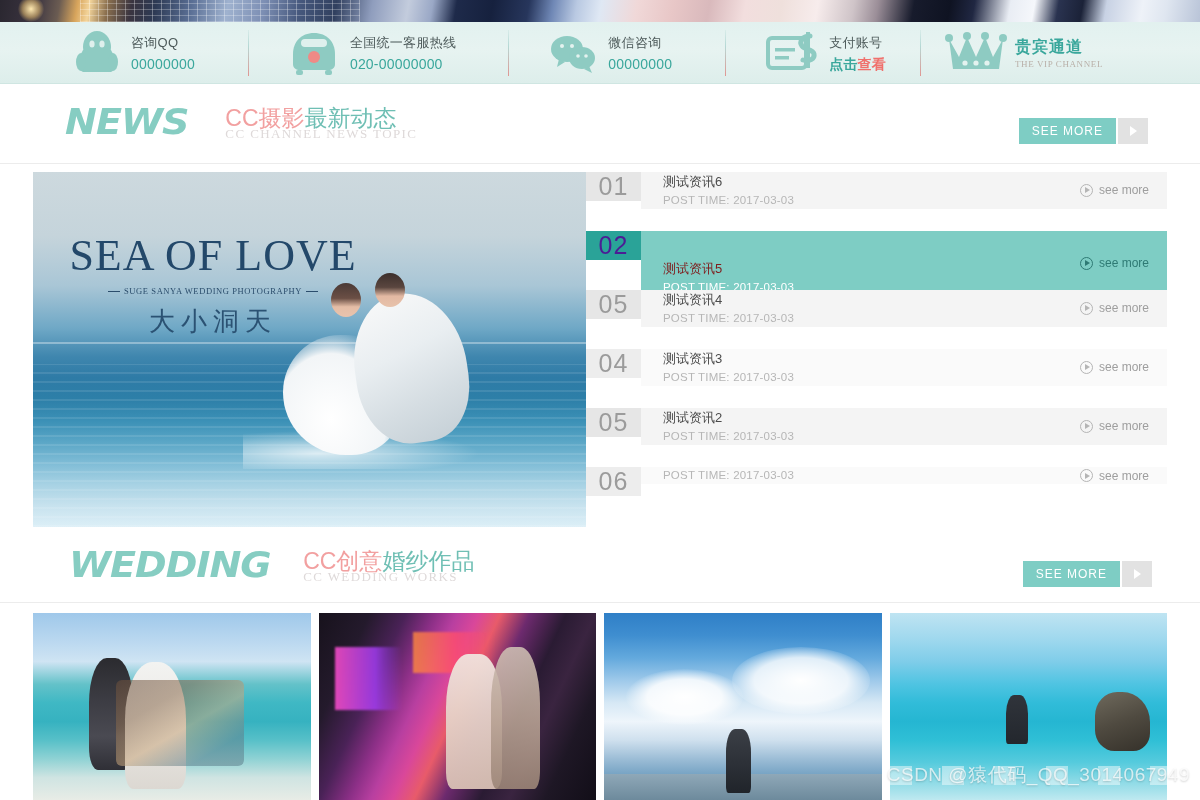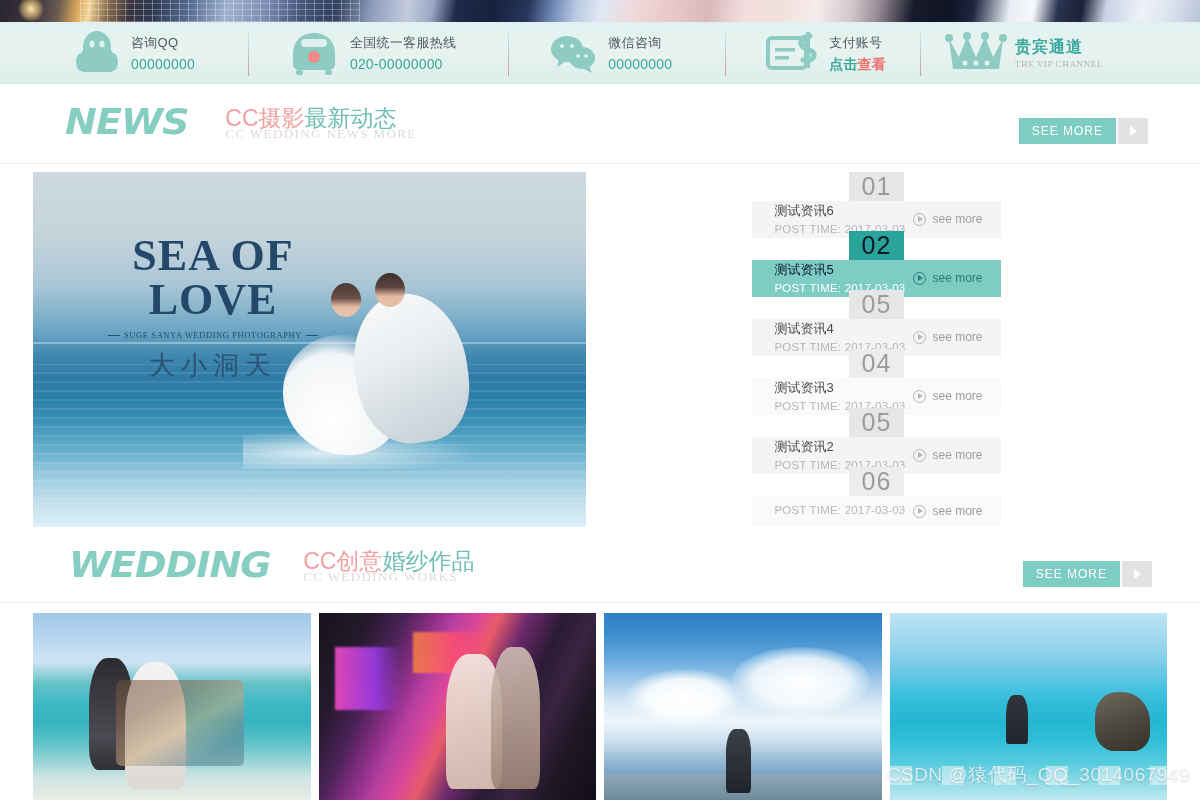--- a/index.html
+++ b/index.html
@@ -101,21 +101,21 @@
                  #6fa8c6 44%, #3f86ae 52%, #2e7ba6 58%, #2d7fa8 64%,
                  #3b90b6 70%, #5aa6c6 76%, #7fbcd6 82%, #a7d2e4 88%, #c7e2ee 94%, #dceff7 100%);
   }
   .hero .horizon { position:absolute; left:0; top:48%; width:100%; height:2px; background:rgba(255,255,255,.35); }
   .hero .wave1 { position:absolute; left:0; bottom:0; width:100%; height:46%;
     background:repeating-linear-gradient(0deg, rgba(255,255,255,.10) 0 2px, rgba(255,255,255,0) 2px 9px); }
   .hero-title {
     position:absolute; left:30px; top:62px; width:300px; text-align:center; color:#234e6e;
   }
   .hero-title .h1 {
-    font-family:"Liberation Serif", serif; font-weight:bold; font-size:44px;
+    font-family:"Liberation Serif", serif; font-weight:normal; font-size:44px;
     letter-spacing:1px; line-height:1; color:#23486a;
   }
   .hero-title .h2 {
     font-family:"Liberation Serif", serif; font-size:8.5px; letter-spacing:.6px;
     color:#2b4d6c; margin-top:8px; position:relative; display:inline-block; padding:0 16px;
   }
   .hero-title .h2::before, .hero-title .h2::after {
     content:""; position:absolute; top:50%; width:12px; height:1px; background:#2b4d6c;
   }
   .hero-title .h2::before { left:0; } .hero-title .h2::after { right:0; }
@@ -130,21 +130,21 @@
     background:linear-gradient(160deg,#fafafa 0%, #e9eef1 40%, #d5dde2 70%, #c3ced5 100%);
     border-radius:48% 52% 40% 44%; transform:rotate(-8deg); }
   .c-head1 { position:absolute; left:48px; top:18px; width:30px; height:34px; border-radius:50%;
     background:linear-gradient(180deg,#4a3a36 0%, #6b4f45 45%, #e5bda6 70%, #e8c3ad 100%); }
   .c-head2 { position:absolute; left:92px; top:8px; width:30px; height:34px; border-radius:50%;
     background:linear-gradient(180deg,#3c2f2c 0%, #5a463f 42%, #e3b9a3 68%, #e7c2ab 100%); }
   .splash { position:absolute; left:210px; bottom:58px; width:250px; height:40px;
     background:radial-gradient(ellipse at 30% 60%, rgba(255,255,255,.75) 0%, rgba(255,255,255,0) 65%); }
 
   .newslist { flex:1; margin-left:0; }
-  .nrow { display:flex; height:59px; align-items:center;flex-direction:column; }
+  .nrow { display:flex; height:59px; align-items:flex-start; }
   .nrow .num {
     width:55px; display:flex; align-items:center; justify-content:center;
     font-size:25px; color:#9b9b9b; font-family:"Liberation Sans", sans-serif; letter-spacing:1px;
   }
   .nrow .body { flex:1; display:flex; align-items:center; padding-left:22px; padding-right:18px;gap:8px; }
   .nrow .texts { flex:1; }
   .nrow .t-title { font-size:13px; color:#4a4a4a; line-height:1.5; }
   .nrow .t-date { font-size:11.5px; color:#b6b6b6; line-height:1.5; letter-spacing:.2px; }
   .nrow .more { display:flex; align-items:center; color:#9e9e9e; font-size:12px; }
   .nrow .more .circ {
@@ -152,23 +152,23 @@
     display:flex; align-items:center; justify-content:center; margin-right:6px;
   }
   .nrow .more .circ i {
     width:0;height:0;border-left:5px solid #b5b5b5;
     border-top:3.5px solid transparent;border-bottom:3.5px solid transparent; margin-left:1.5px;
   }
   .nrow.odd  .num { background:#e6e6e6; }
   .nrow.odd  .body{ background:#f4f4f4; }
   .nrow.even .num { background:#ededed; }
   .nrow.even .body{ background:#fafafa; }
-  .nrow.active .num { background:#2aa398; color:#0f172a; }
+  .nrow.active .num { background:#2aa398; color:#4c1d95; }
   .nrow.active .body{ background:#7ecdc4; }
-  .nrow.active .t-title { color:#0f172a; }
+  .nrow.active .t-title { color:#7f1d1d;margin-top:28px; }
   .nrow.active .t-date { color:#ffffff; }
   .nrow.active .more { color:#2e7a74; }
   .nrow.active .more .circ { border-color:#2e7a74; }
   .nrow.active .more .circ i { border-left-color:#2e7a74; }
 
   
   .gallery { position:absolute; left:33px; top:613px; width:1134px; height:187px; display:flex; gap:8px; }
   .gcell { flex:1; height:187px; overflow:hidden; position:relative; }
   .g1 { background:
       linear-gradient(180deg,#9fc8ea 0%, #bcd9f0 16%, #cfe4f3 26%, #64c2c9 38%,
@@ -328,21 +328,21 @@
       </span>
     </div>
   </div>
 
   <div class="sec-head" style="top:100px;">
     <div class="inner">
       <div class="sec-title">
         <span class="sec-en">NEWS</span>
         <span class="sec-cn-wrap">
           <div class="sec-cn"><span class="pink">CC摄影</span><span class="teal">最新动态</span></div>
-          <div class="sec-sub">CC WEDDING NEWS MORE</div>
+          <div class="sec-sub">CC CHANNEL NEWS TOPIC</div>
         </span>
       </div>
       <div class="seemore-btn">
         <span class="seemore-main">SEE MORE</span>
         <span class="seemore-arrow">
             <i></i>
           </span>
       </div>
     </div>
   </div>

